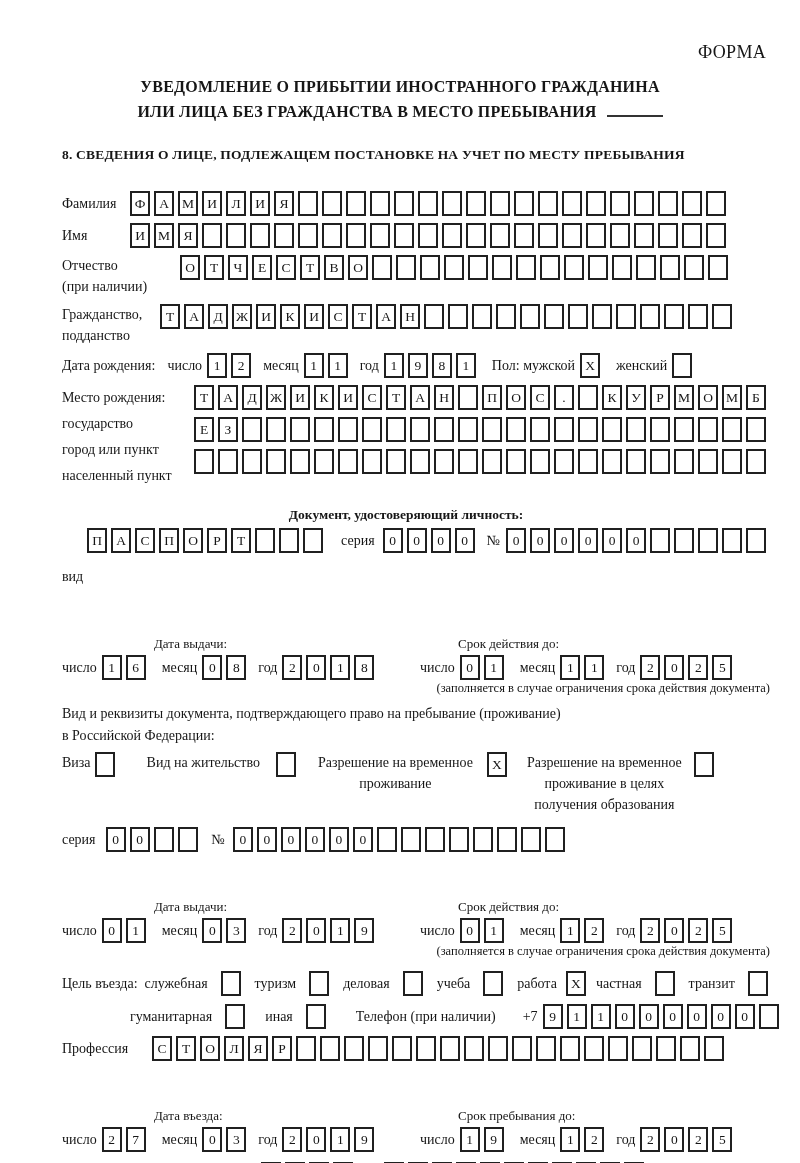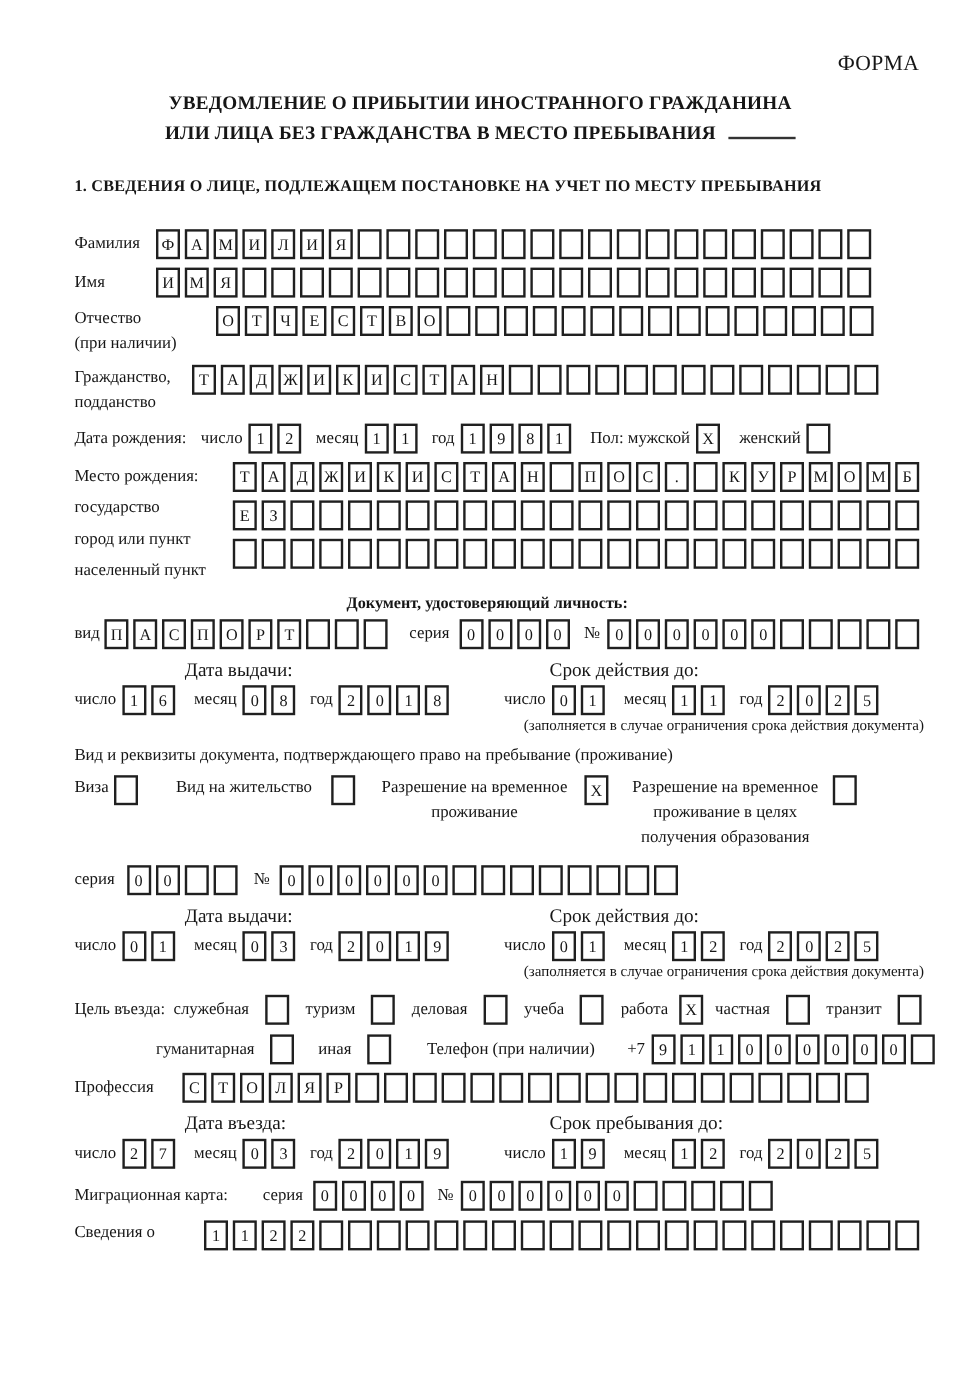--- a/index.html
+++ b/index.html
@@ -31,26 +31,26 @@
   .lbl{font-size:14px;line-height:25px;white-space:nowrap;}
   .lblblock{font-size:14px;line-height:21px;}
   .w-fam{width:68px;}
   .w-otch{width:118px;}
   .w-grazh{width:98px;}
   .w-mesto{width:140px;}
   .w-prof{width:90px;}
   .w-sved{width:118px;}
   .stack .grid{display:block;margin-bottom:7px;}
 
-  .dochead{text-align:center;font-weight:bold;font-size:13.5px;margin-top:6px;margin-left:-20px;}
+  .dochead{text-align:center;font-weight:bold;font-size:13.5px;margin-top:18px;margin-left:-20px;}
 
   .datecols{display:flex;margin-top:9px;}
   .dcol-l{width:358px;}
   .dcol-r{flex:1;}
-  .dhead{font-size:16px;}
+  .dhead{font-size:13px;margin-top:38px;}
   .dhead-l{margin-left:92px;}
   .dhead-r{margin-left:38px;}
   .dline{display:flex;align-items:flex-start;margin-top:3px;}
   .dl-lbl{font-size:14px;line-height:25px;margin-right:5px;white-space:nowrap;}
   .mlA{margin-left:12px;}
   .mlB{margin-left:8px;}
   .note{font-size:12.5px;text-align:right;margin-top:1px;}
 
   .txt{font-size:14px;margin-top:10px;}
   .permit-row{display:flex;align-items:flex-start;margin-top:8px;}
@@ -64,21 +64,21 @@
 <div class="page">
 
 
   <div class="forma">ФОРМА</div>
 
   <div class="title">
     <div>УВЕДОМЛЕНИЕ О ПРИБЫТИИ ИНОСТРАННОГО ГРАЖДАНИНА</div>
     <div><span>ИЛИ ЛИЦА БЕЗ ГРАЖДАНСТВА В МЕСТО ПРЕБЫВАНИЯ</span><span class="uline"></span></div>
   </div>
 
-  <div class="sec">1. СВЕДЕНИЯ О ЛИЦЕ, ПОДЛЕЖАЩЕМ ПОСТАНОВКЕ НА УЧЕТ ПО МЕСТУ ПРЕБЫВАНИЯ</div>
+  <div class="sec">8. СВЕДЕНИЯ О ЛИЦЕ, ПОДЛЕЖАЩЕМ ПОСТАНОВКЕ НА УЧЕТ ПО МЕСТУ ПРЕБЫВАНИЯ</div>
 
   <div class="frow" style="margin-top:28px;">
     <span class="lbl w-fam">Фамилия</span>
     <span class="grid"><span class="cell">Ф</span><span class="cell">А</span><span class="cell">М</span><span class="cell">И</span><span class="cell">Л</span><span class="cell">И</span><span class="cell">Я</span><span class="cell"></span><span class="cell"></span><span class="cell"></span><span class="cell"></span><span class="cell"></span><span class="cell"></span><span class="cell"></span><span class="cell"></span><span class="cell"></span><span class="cell"></span><span class="cell"></span><span class="cell"></span><span class="cell"></span><span class="cell"></span><span class="cell"></span><span class="cell"></span><span class="cell"></span><span class="cell"></span></span>
   </div>
 
   <div class="frow">
     <span class="lbl w-fam">Имя</span>
     <span class="grid"><span class="cell">И</span><span class="cell">М</span><span class="cell">Я</span><span class="cell"></span><span class="cell"></span><span class="cell"></span><span class="cell"></span><span class="cell"></span><span class="cell"></span><span class="cell"></span><span class="cell"></span><span class="cell"></span><span class="cell"></span><span class="cell"></span><span class="cell"></span><span class="cell"></span><span class="cell"></span><span class="cell"></span><span class="cell"></span><span class="cell"></span><span class="cell"></span><span class="cell"></span><span class="cell"></span><span class="cell"></span><span class="cell"></span></span>
   </div>
@@ -123,21 +123,21 @@
     <div class="stack">
       <span class="grid"><span class="cell">Т</span><span class="cell">А</span><span class="cell">Д</span><span class="cell">Ж</span><span class="cell">И</span><span class="cell">К</span><span class="cell">И</span><span class="cell">С</span><span class="cell">Т</span><span class="cell">А</span><span class="cell">Н</span><span class="cell"></span><span class="cell">П</span><span class="cell">О</span><span class="cell">С</span><span class="cell">.</span><span class="cell"></span><span class="cell">К</span><span class="cell">У</span><span class="cell">Р</span><span class="cell">М</span><span class="cell">О</span><span class="cell">М</span><span class="cell">Б</span></span>
       <span class="grid"><span class="cell">Е</span><span class="cell">З</span><span class="cell"></span><span class="cell"></span><span class="cell"></span><span class="cell"></span><span class="cell"></span><span class="cell"></span><span class="cell"></span><span class="cell"></span><span class="cell"></span><span class="cell"></span><span class="cell"></span><span class="cell"></span><span class="cell"></span><span class="cell"></span><span class="cell"></span><span class="cell"></span><span class="cell"></span><span class="cell"></span><span class="cell"></span><span class="cell"></span><span class="cell"></span><span class="cell"></span></span>
       <span class="grid"><span class="cell"></span><span class="cell"></span><span class="cell"></span><span class="cell"></span><span class="cell"></span><span class="cell"></span><span class="cell"></span><span class="cell"></span><span class="cell"></span><span class="cell"></span><span class="cell"></span><span class="cell"></span><span class="cell"></span><span class="cell"></span><span class="cell"></span><span class="cell"></span><span class="cell"></span><span class="cell"></span><span class="cell"></span><span class="cell"></span><span class="cell"></span><span class="cell"></span><span class="cell"></span><span class="cell"></span></span>
     </div>
   </div>
 
   <div class="dochead">Документ, удостоверяющий личность:</div>
 
   <div class="frow" style="margin-top:5px;">
-    <span class="lbl" style="width:42px;">вид</span>
+    <span class="lbl" style="width:42px;margin-top:36px;">вид</span>
     <span class="grid"><span class="cell">П</span><span class="cell">А</span><span class="cell">С</span><span class="cell">П</span><span class="cell">О</span><span class="cell">Р</span><span class="cell">Т</span><span class="cell"></span><span class="cell"></span><span class="cell"></span></span>
     <span class="dl-lbl" style="margin-left:14px;margin-right:8px;">серия</span>
     <span class="grid"><span class="cell">0</span><span class="cell">0</span><span class="cell">0</span><span class="cell">0</span></span>
     <span class="dl-lbl" style="margin-left:8px;margin-right:6px;">№</span>
     <span class="grid"><span class="cell">0</span><span class="cell">0</span><span class="cell">0</span><span class="cell">0</span><span class="cell">0</span><span class="cell">0</span><span class="cell"></span><span class="cell"></span><span class="cell"></span><span class="cell"></span><span class="cell"></span></span>
   </div>
 
   <div class="datecols">
     <div class="dcol-l">
       <div class="dhead dhead-l">Дата выдачи:</div>
@@ -158,20 +158,21 @@
         <span class="dl-lbl mlA">месяц</span>
         <span class="grid"><span class="cell">1</span><span class="cell">1</span></span>
         <span class="dl-lbl mlB">год</span>
         <span class="grid"><span class="cell">2</span><span class="cell">0</span><span class="cell">2</span><span class="cell">5</span></span>
       </div>
     </div>
   </div>
   <div class="note">(заполняется в случае ограничения срока действия документа)</div>
 
   <div class="txt">Вид и реквизиты документа, подтверждающего право на пребывание (проживание)</div>
+  <div class="txt" style="margin-top:6px;">в Российской Федерации:</div>
 
   <div class="permit-row">
     <span class="pl">Виза</span>
     <span class="grid cb" style="margin-left:4px;"><span class="cell"></span></span>
     <span class="pl" style="margin-left:28px;text-align:center;">Вид на жительство</span>
     <span class="grid cb" style="margin-left:16px;"><span class="cell"></span></span>
     <div class="pl plc" style="margin-left:18px;">
       <div>Разрешение на временное</div>
       <div>проживание</div>
     </div>

